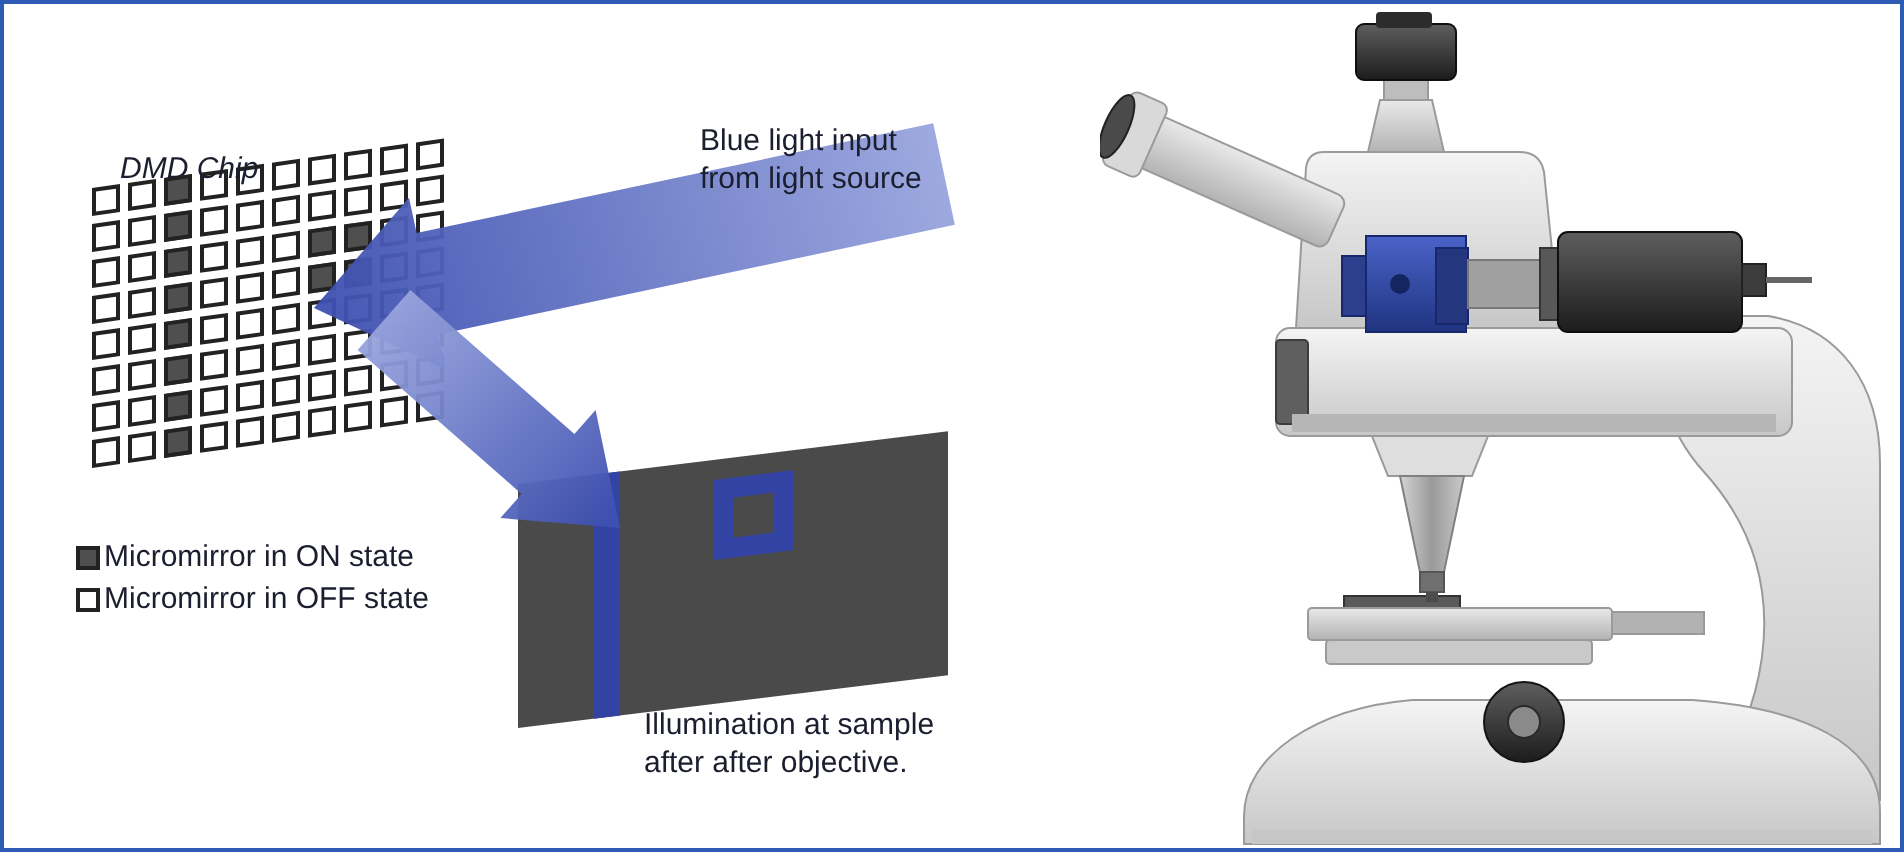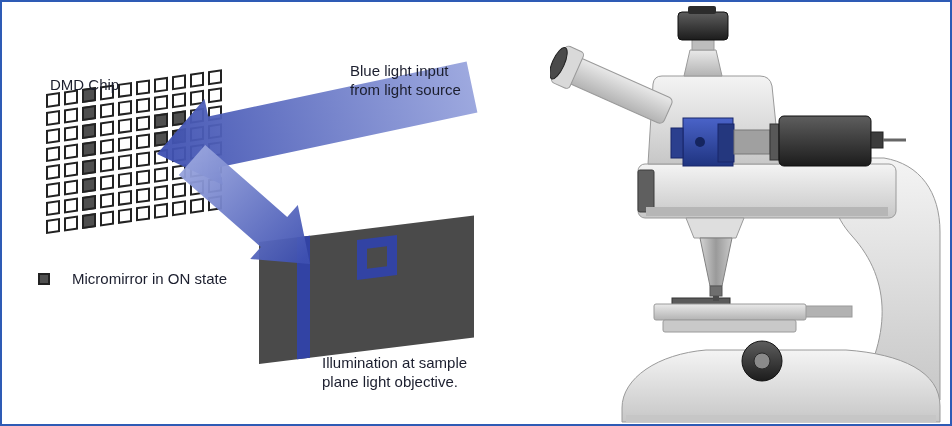--- a/index.html
+++ b/index.html
@@ -7,21 +7,21 @@
     position:relative;
     width:952px;height:426px;
     box-sizing:border-box;
     background:#fff;
     border:2px solid var(--frame-border,#2E5BB5);
     overflow:hidden;
     font-family:"Liberation Sans", sans-serif;
     color:#1b1e2e;
   }
   .label{position:absolute;font-size:15px;line-height:1.25;white-space:pre-line;z-index:3;}
-  .dmd-label{left:48px;top:74px;}
+  .dmd-label{left:58px;top:74px;font-style:italic;}
   .light-label{left:348px;top:60px;}
   .illum-label{left:320px;top:352px;}
 
   .dmd-grid{
     position:absolute;left:44px;top:92px;
     display:grid;gap:4px;
     transform:skewY(-8deg);transform-origin:0 0;
     z-index:1;
   }
   .mirror{
@@ -37,21 +37,21 @@
     position:absolute;left:257px;top:240px;width:215px;height:122px;
     background:var(--plane,#4A4A4A);
     transform:skewY(-7deg);transform-origin:0 0;
     z-index:1;
   }
   .stripe{position:absolute;left:38px;top:0;width:13px;height:100%;background:var(--pattern-blue,#3243A4);}
   .square{position:absolute;left:98px;top:10px;width:40px;height:40px;background:var(--pattern-blue,#3243A4);}
   .square-inner{position:absolute;left:10px;top:10px;width:20px;height:20px;background:var(--plane,#4A4A4A);}
 
   .legend{position:absolute;left:36px;top:268px;z-index:3;}
-  .legend-row{display:flex;align-items:center;gap:22px;margin-bottom:4px;}
+  .legend-row{display:flex;align-items:center;gap:2px;margin-bottom:4px;}
   .swatch{width:12px;height:12px;box-sizing:border-box;border:2px solid var(--mirror-border,#222);flex:0 0 auto;}
   .swatch.on{background:var(--mirror-on,#4F4F4F);}
   .swatch.off{background:#fff;}
   .legend-text{font-size:15px;}
 
   .microscope{position:absolute;left:548px;top:4px;z-index:1;}
 </style>
 </head>
 <body>
 
@@ -164,24 +164,28 @@
     <div class="square">
       <div class="square-inner"></div>
     </div>
   </div>
 
   <div class="legend">
     <div class="legend-row">
       <span class="swatch on"></span>
       <span class="legend-text">Micromirror in ON state</span>
     </div>
+    <div class="legend-row">
+      <span class="swatch off"></span>
+      <span class="legend-text">Micromirror in OFF state</span>
+    </div>
   </div>
 
   <div class="label illum-label">Illumination at sample
-plane light objective.</div>
+after after objective.</div>
 
   <svg class="microscope" width="400" height="418" viewBox="0 0 400 418">
     <defs>
       <linearGradient id="mg-gray" x1="0" y1="0" x2="0" y2="1">
         <stop offset="0" stop-color="#f4f4f4"></stop>
           <stop offset="1" stop-color="#c7c7c7"></stop>
       </linearGradient>
       <linearGradient id="mg-gray2" x1="0" y1="0" x2="0" y2="1">
         <stop offset="0" stop-color="#e9e9e9"></stop>
           <stop offset="1" stop-color="#b3b3b3"></stop>

